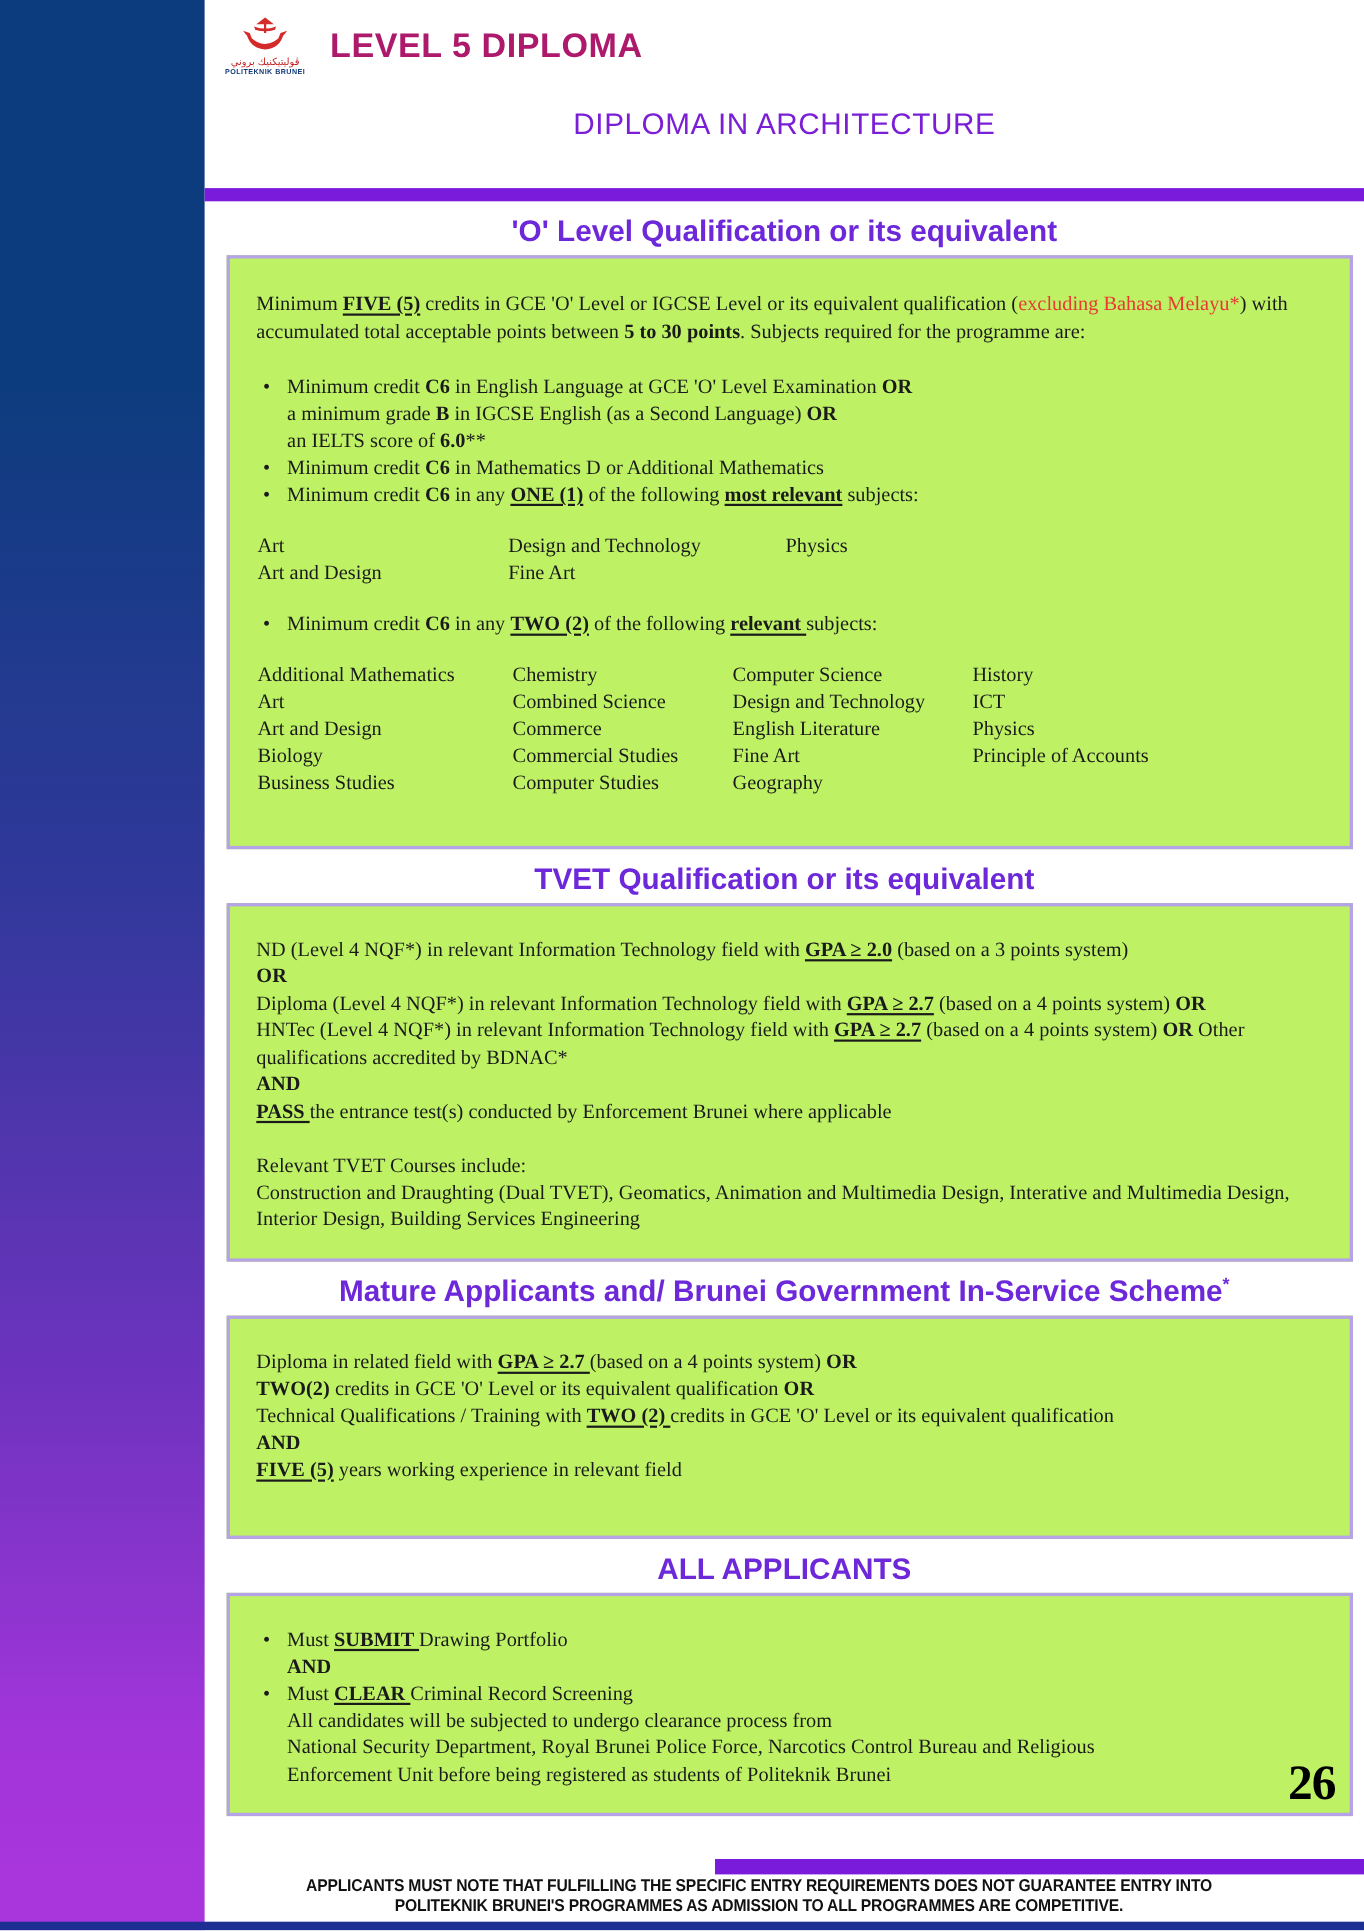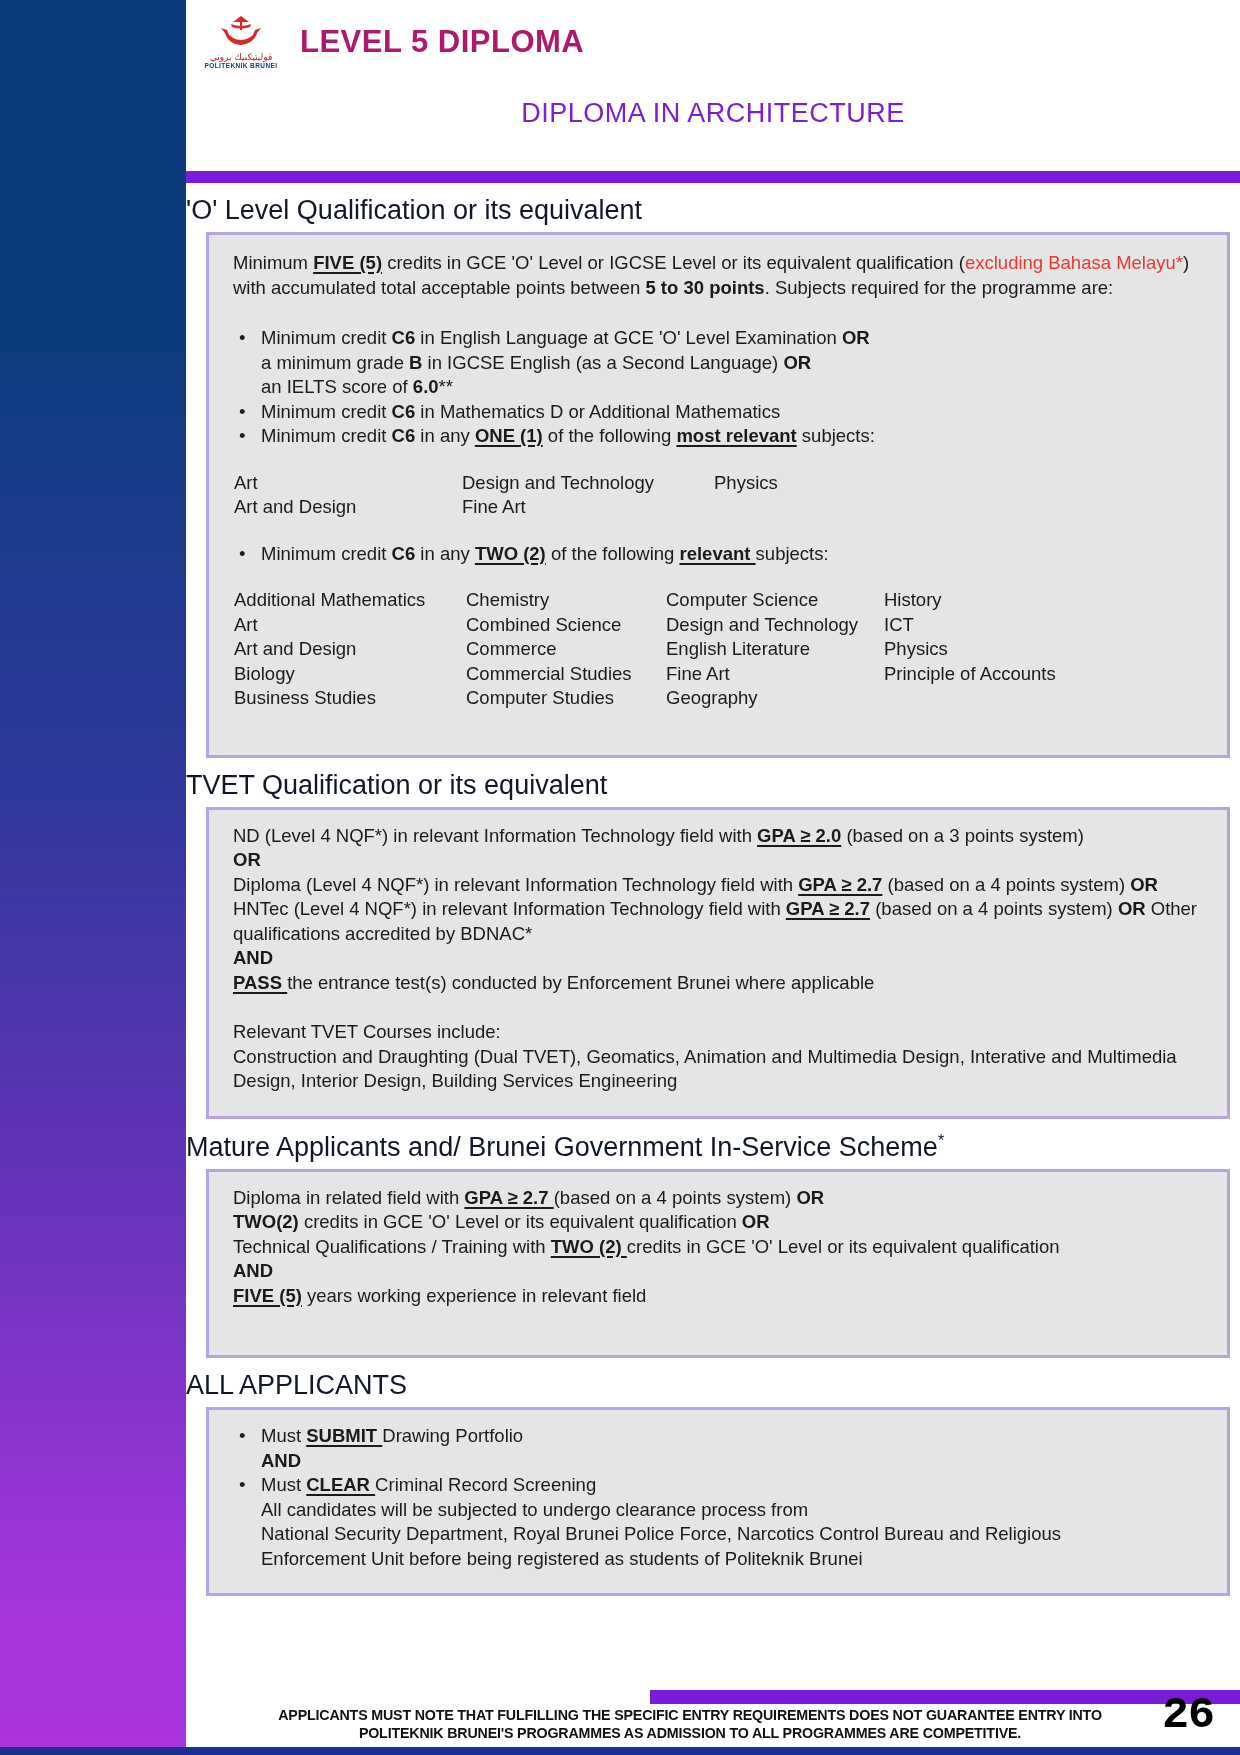--- a/index.html
+++ b/index.html
@@ -11,42 +11,42 @@
   
   .header-row{display:flex;align-items:center;gap:16px;padding:10px 0 0 12px;height:64px;}
   .logo{width:86px;text-align:center;line-height:1;}
   .crest{display:block;margin:0 auto;}
   .jawi{font-family:"DejaVu Sans",sans-serif;font-size:9px;color:#c11f1f;margin-top:1px;}
   .org{font-size:6.5px;font-weight:700;color:#123a7a;letter-spacing:.4px;margin-top:1px;}
   .lvl-title{color:#ad1a6b;font-size:31px;font-weight:700;letter-spacing:.5px;}
   .prog-title{margin-top:24px;text-align:center;color:#7b1fd6;font-size:27px;font-weight:400;letter-spacing:.5px;}
   .rule{margin-top:42px;height:12px;width:100%;background:#7a1bdb;}
   
-  .sec-heading{font-size:27px;color:#0f172a;margin:12px 0 2px 0;}
+  .sec-heading{text-align:center;font-size:27px;color:#6d28d9;margin:12px 0 2px 0;font-weight:bold;}
   .sec-heading sup{font-size:60%;}
-  .req-box{box-sizing:border-box;width:1024px;margin:6px 0 0 20px;background:#e5e5e5;
-           border:3px solid #b6a2e7;padding:14px 28px 22px 24px;
-           font-size:18.5px;line-height:24.5px;}
+  .req-box{box-sizing:border-box;width:1024px;margin:6px 0 0 20px;background:#bef264;
+           border:3px solid #b6a2e7;padding:28px 28px 22px 24px;
+           font-size:18.5px;line-height:24.5px;font-family:Liberation Serif, serif;}
   .line,.para,.note,.cell{white-space:pre-wrap;}
   .b{font-weight:700;}
   .u{text-decoration:underline;text-decoration-thickness:2px;text-underline-offset:3px;}
   .red{color:#e83a33;}
   .para{margin:2px 0 26px 0;}
   .bullet{display:flex;padding-left:6px;}
   .dot{flex:0 0 22px;width:22px;}
   .bullet-body{flex:1;}
   .subject-table{display:grid;margin:22px 0 22px 1px;}
   .gap{height:25px;}
   .note{font-size:14.5px;line-height:18px;margin-top:8px;}
   
   .footer-bar{position:absolute;left:650px;right:0;top:1690px;height:14px;background:#7a1bdb;}
   .footer-note{position:absolute;left:200px;width:980px;top:1706px;text-align:center;
         font-size:15.5px;line-height:18px;font-weight:700;color:#111;
         transform:scaleX(.92);transform-origin:50% 0;letter-spacing:-.2px;}
-  .page-num{position:absolute;top:1690px;right:26px;font-family:Liberation Mono, monospace;
+  .page-num{position:absolute;top:1594px;right:26px;font-family:Liberation Serif, serif;
         font-size:45px;font-weight:700;letter-spacing:-1px;color:#000;}
   .bottom-strip{position:absolute;left:0;bottom:0;width:100%;height:8px;background:#1d2f92;}
 </style>
 </head>
 <body>
 
 <div class="page">
   <div class="sidebar"></div>
 
   <div class="content">

